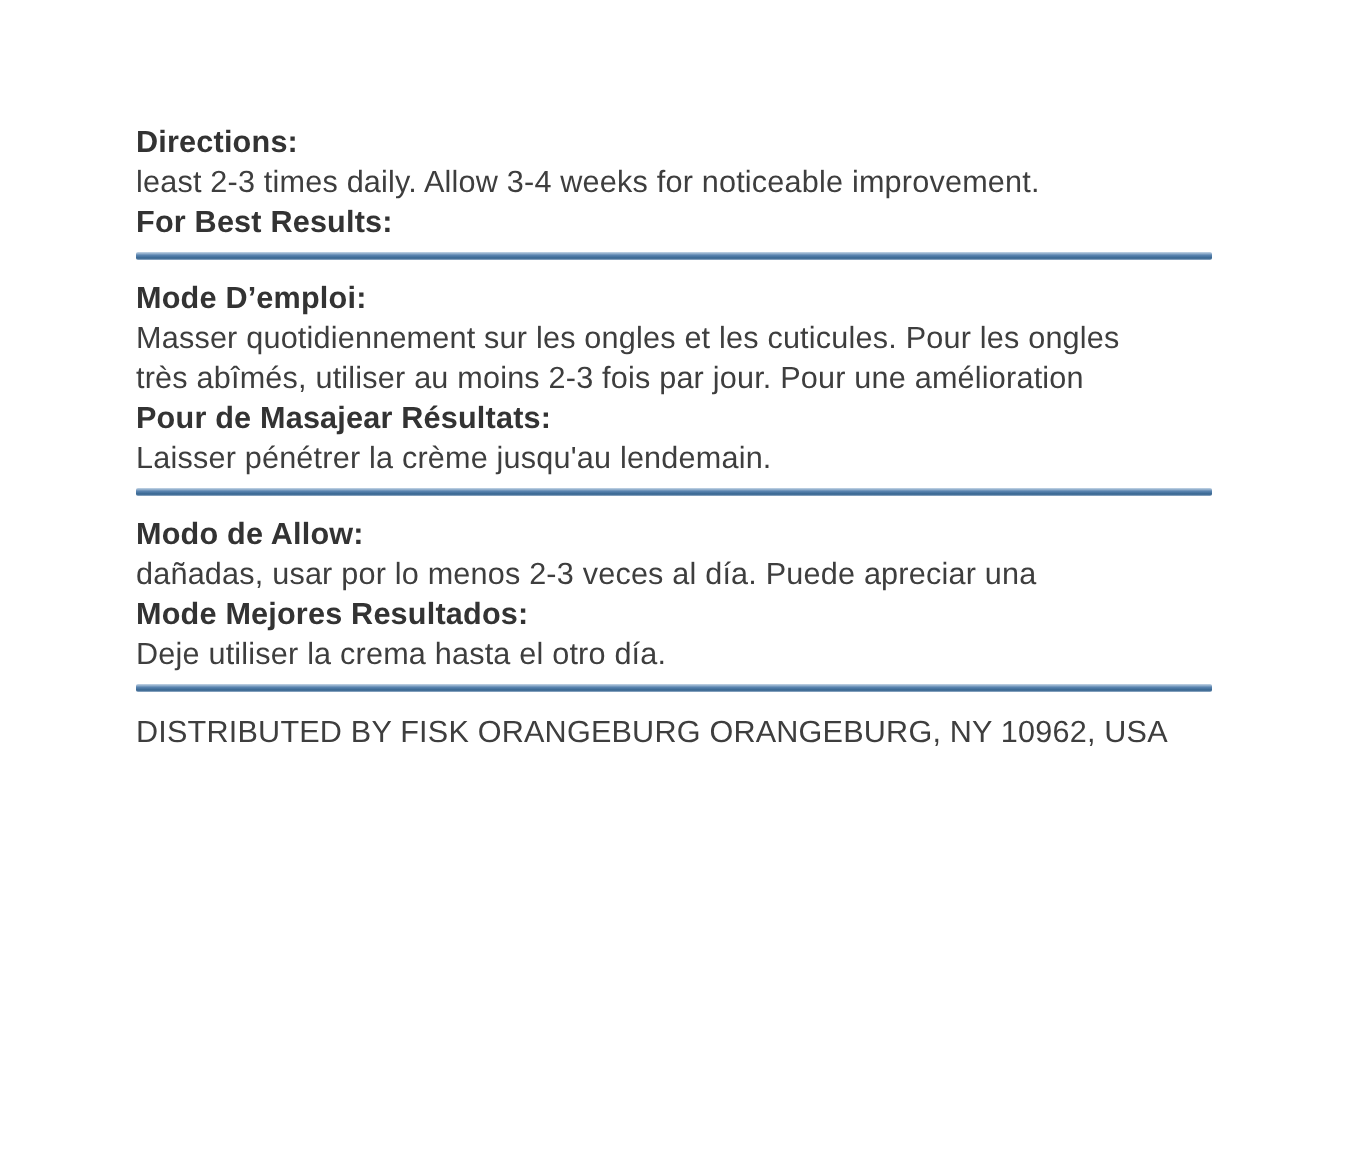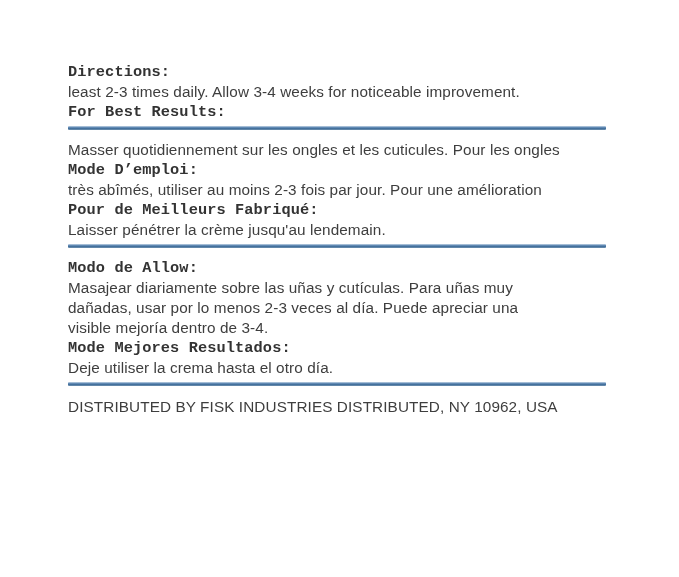--- a/index.html
+++ b/index.html
@@ -22,21 +22,20 @@
   .line {
     white-space: nowrap;
     font-size: 15.3px;
     line-height: 20px;
     letter-spacing: 0.1px;
     color: var(--text_color, #3e3e3e);
   }
   .heading {
     font-weight: 700;
     color: var(--heading_color, #333333);
-    font-family: Liberation Mono, monospace;
   }
   .divider {
     width: 538px;
     height: 4px;
     margin: 4px 0 10px 0;
     border-radius: 1px;
     background: linear-gradient(
       to bottom,
       var(--divider_light, #c6d7e7) 0%,
       var(--divider_blue, #5a84b0) 40%,
@@ -58,37 +57,35 @@
 
   <section>
     <div class="line heading">Directions:</div>
     <div class="line">least 2-3 times daily. Allow 3-4 weeks for noticeable improvement.</div>
     <div class="line heading">For Best Results:</div>
   </section>
 
   <div class="divider"></div>
 
   <section>
+    <div class="line heading">Mode D’emploi:</div>
     <div class="line">Masser quotidiennement sur les ongles et les cuticules. Pour les ongles</div>
-    <div class="line heading">Mode D’emploi:</div>
     <div class="line">très abîmés, utiliser au moins 2-3 fois par jour. Pour une amélioration</div>
-    <div class="line heading">Pour de Meilleurs Fabriqué:</div>
+    <div class="line heading">Pour de Masajear Résultats:</div>
     <div class="line">Laisser pénétrer la crème jusqu'au lendemain.</div>
   </section>
 
   <div class="divider"></div>
 
   <section>
     <div class="line heading">Modo de Allow:</div>
-    <div class="line">Masajear diariamente sobre las uñas y cutículas. Para uñas muy</div>
     <div class="line">dañadas, usar por lo menos 2-3 veces al día. Puede apreciar una</div>
-    <div class="line">visible mejoría dentro de 3-4.</div>
     <div class="line heading">Mode Mejores Resultados:</div>
     <div class="line">Deje utiliser la crema hasta el otro día.</div>
   </section>
 
   <div class="divider"></div>
 
   <div class="footer">
-    <div class="line">DISTRIBUTED BY FISK INDUSTRIES DISTRIBUTED, NY 10962, USA</div>
+    <div class="line">DISTRIBUTED BY FISK ORANGEBURG ORANGEBURG, NY 10962, USA</div>
   </div>
 
 </div>
 
 </body></html>

